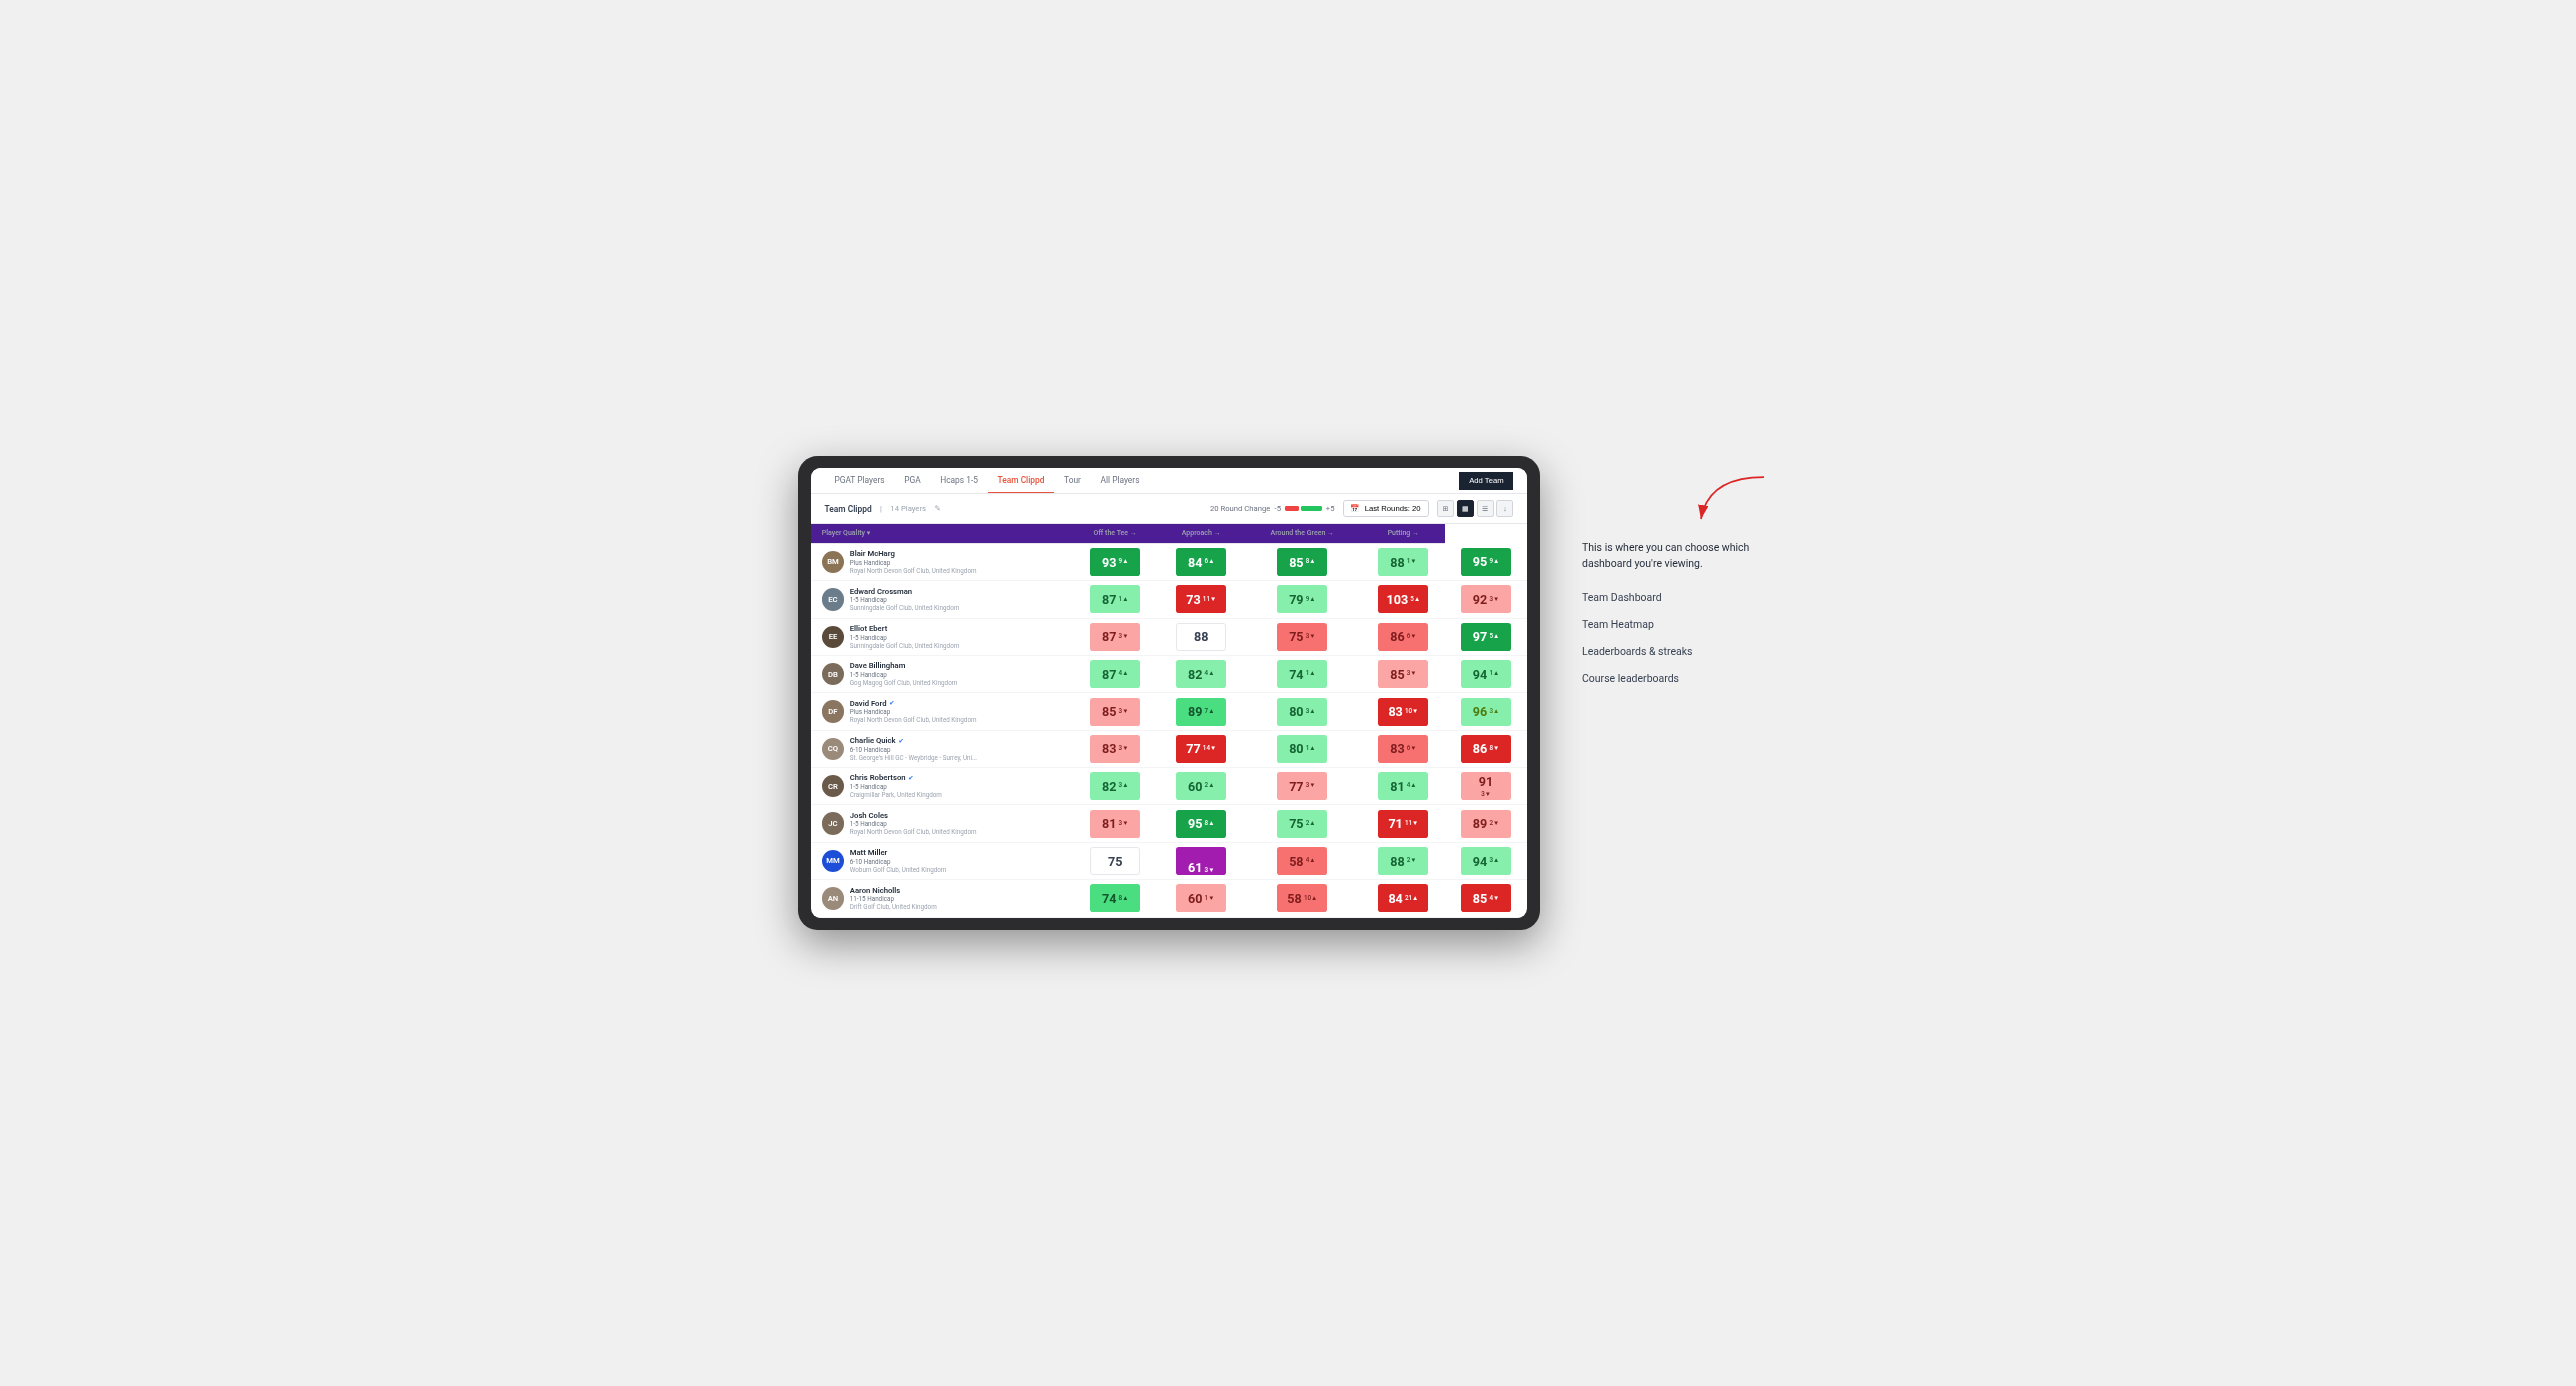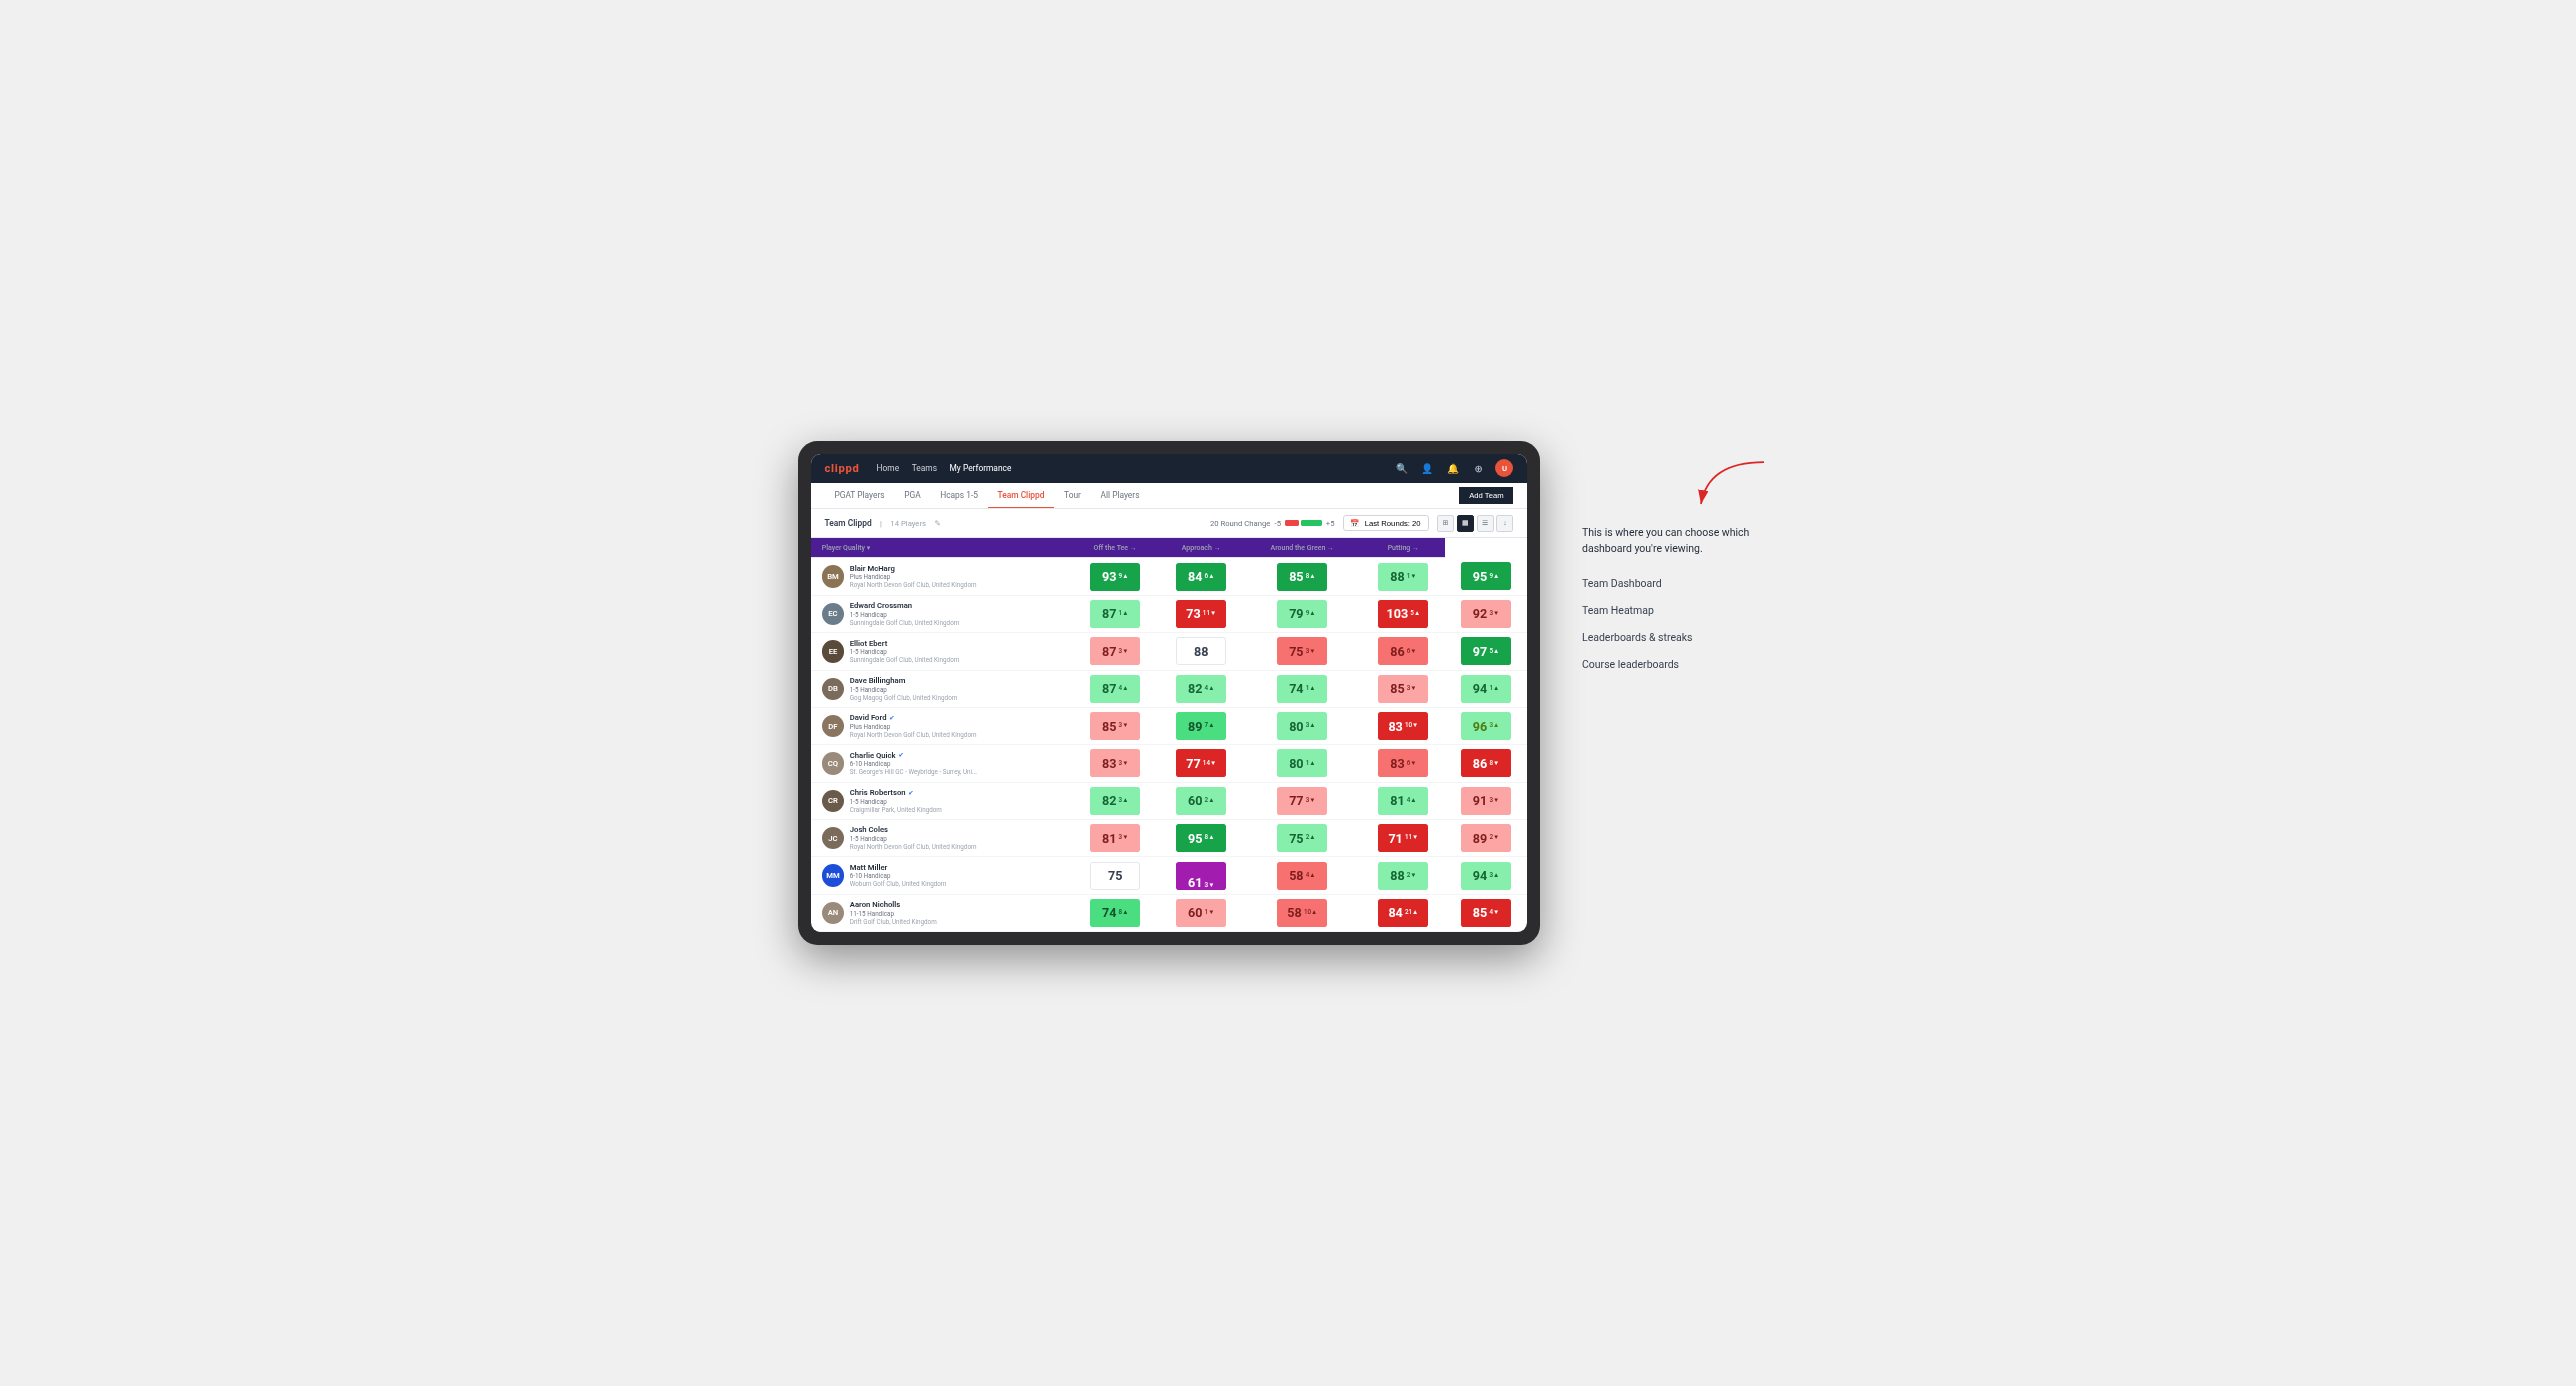--- a/index.html
+++ b/index.html
@@ -364,35 +364,20 @@
     }
   </style>
 </head>
 <body>
 
 <div class="page-wrapper">
 
   <div class="tablet">
     <div class="tablet-screen">
 
-      <div class="nav-bar">
-        <span class="nav-logo">clippd</span>
-        <div class="nav-links">
-          <span class="nav-link">Home</span>
-          <span class="nav-link">Teams</span>
-          <span class="nav-link active">My Performance</span>
-        </div>
-        <div class="nav-icons">
-          <div class="nav-icon">🔍</div>
-          <div class="nav-icon">👤</div>
-          <div class="nav-icon">🔔</div>
-          <div class="nav-icon">⊕</div>
-          <div class="nav-avatar">U</div>
-        </div>
-      </div>
 
       <div class="sub-nav">
         <span class="sub-nav-item">PGAT Players</span>
         <span class="sub-nav-item">PGA</span>
         <span class="sub-nav-item">Hcaps 1-5</span>
         <span class="sub-nav-item active">Team Clippd</span>
         <span class="sub-nav-item">Tour</span>
         <span class="sub-nav-item">All Players</span>
         <div class="sub-nav-spacer"></div>
         <button class="add-team-btn">Add Team</button>
@@ -647,21 +632,21 @@
                   <span class="score-change">2▲</span>
                 </div></td>
               <td class="score-cell"><div class="score-box" style="background: rgb(252, 165, 165); color: rgb(127, 29, 29);">
                   <span class="score-main">77</span>
                   <span class="score-change">3▼</span>
                 </div></td>
               <td class="score-cell"><div class="score-box" style="background: rgb(134, 239, 172); color: rgb(22, 101, 52);">
                   <span class="score-main">81</span>
                   <span class="score-change">4▲</span>
                 </div></td>
-              <td class="score-cell"><div class="score-box" style="background: rgb(252, 165, 165); color: rgb(127, 29, 29);">
+              <td class="score-cell"><div class="score-box" style="background: rgb(252, 165, 165); color: rgb(127, 29, 29); flex-direction: column;">
                   <span class="score-main">91</span>
                   <span class="score-change">3▼</span>
                 </div></td>
             </tr>
             <tr class="player-row">
               <td>
                 <div class="player-info">
                   <div class="player-avatar" style="background: rgb(123, 107, 91); color: white;">JC</div>
                   <div class="player-details">
                     <div class="player-name">Josh Coles</div>

